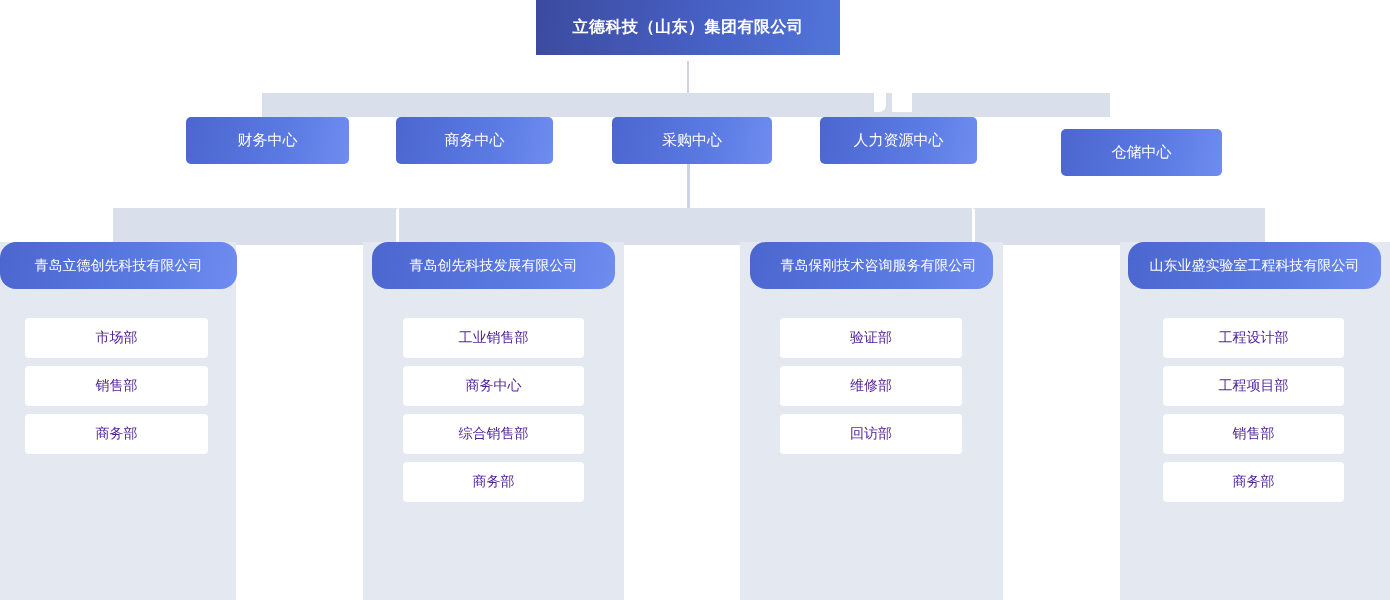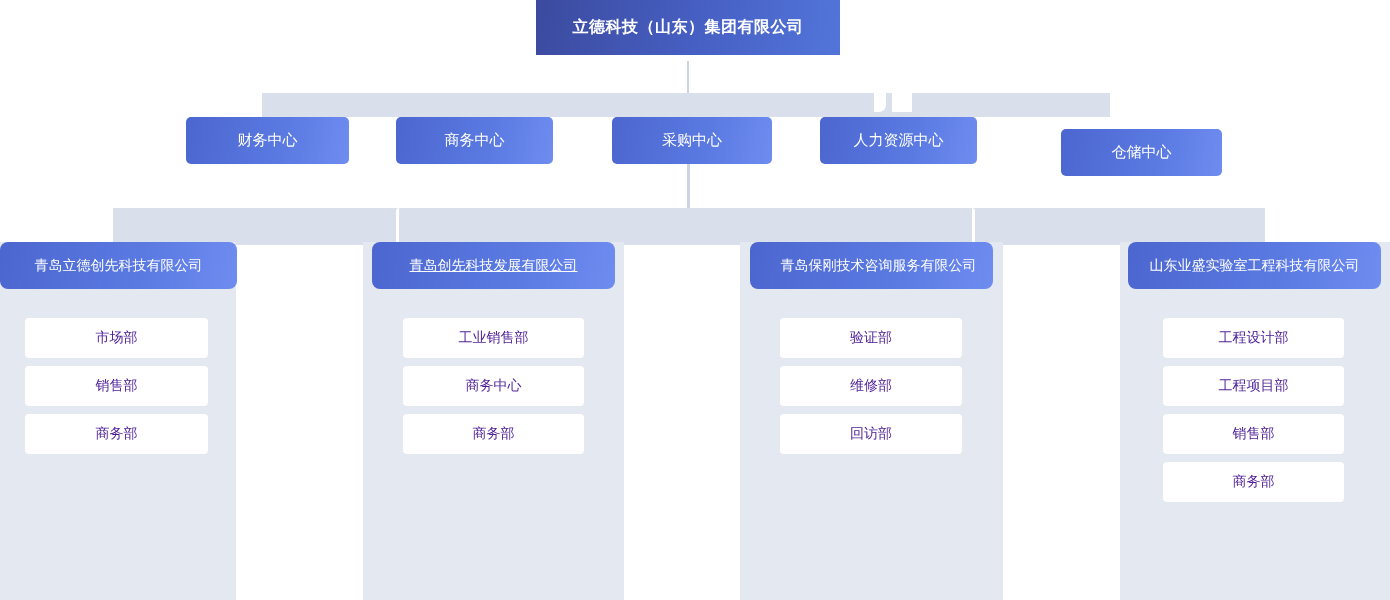--- a/index.html
+++ b/index.html
@@ -129,21 +129,21 @@
     top: 242px;
     height: 358px;
     background: #e4e8f1;
   }
 
   
   .company-box {
     position: absolute;
     top: 242px;
     height: 47px;
-    border-radius: 8px;
+    border-radius: 16px;
     background: linear-gradient(100deg, #4c66cf 0%, #5a7ae2 60%, #6f8cf0 100%);
     color: #ffffff;
     font-size: 14px;
     display: flex;
     align-items: center;
     justify-content: center;
     box-sizing: border-box;
     text-align: center;
     padding: 0 6px;
   }
@@ -195,24 +195,25 @@
 
   <div id="columns-layer">
       <div class="col-panel" style="left: 0px; width: 236px;"></div>
       <div class="company-box" style="left: 0px; width: 237px;">青岛立德创先科技有限公司</div>
       <div class="dept-list" style="left: 25px; width: 183px;">
         <div class="dept-chip">市场部</div>
         <div class="dept-chip">销售部</div>
         <div class="dept-chip">商务部</div>
       </div>
       <div class="col-panel" style="left: 363px; width: 261px;"></div>
-      <div class="company-box" style="left: 372px; width: 243px; text-decoration: underline;">青岛创先科技发展有限公司</div>
+      <div class="company-box" style="left: 372px; width: 243px;">青岛创先科技发展有限公司</div>
       <div class="dept-list" style="left: 403px; width: 181px;">
         <div class="dept-chip">工业销售部</div>
         <div class="dept-chip">商务中心</div>
+        <div class="dept-chip">综合销售部</div>
         <div class="dept-chip">商务部</div>
       </div>
       <div class="col-panel" style="left: 740px; width: 263px;"></div>
       <div class="company-box" style="left: 750px; width: 243px; padding-left: 20px;">青岛保刚技术咨询服务有限公司</div>
       <div class="dept-list" style="left: 780px; width: 182px;">
         <div class="dept-chip">验证部</div>
         <div class="dept-chip">维修部</div>
         <div class="dept-chip">回访部</div>
       </div>
       <div class="col-panel" style="left: 1120px; width: 270px;"></div>

